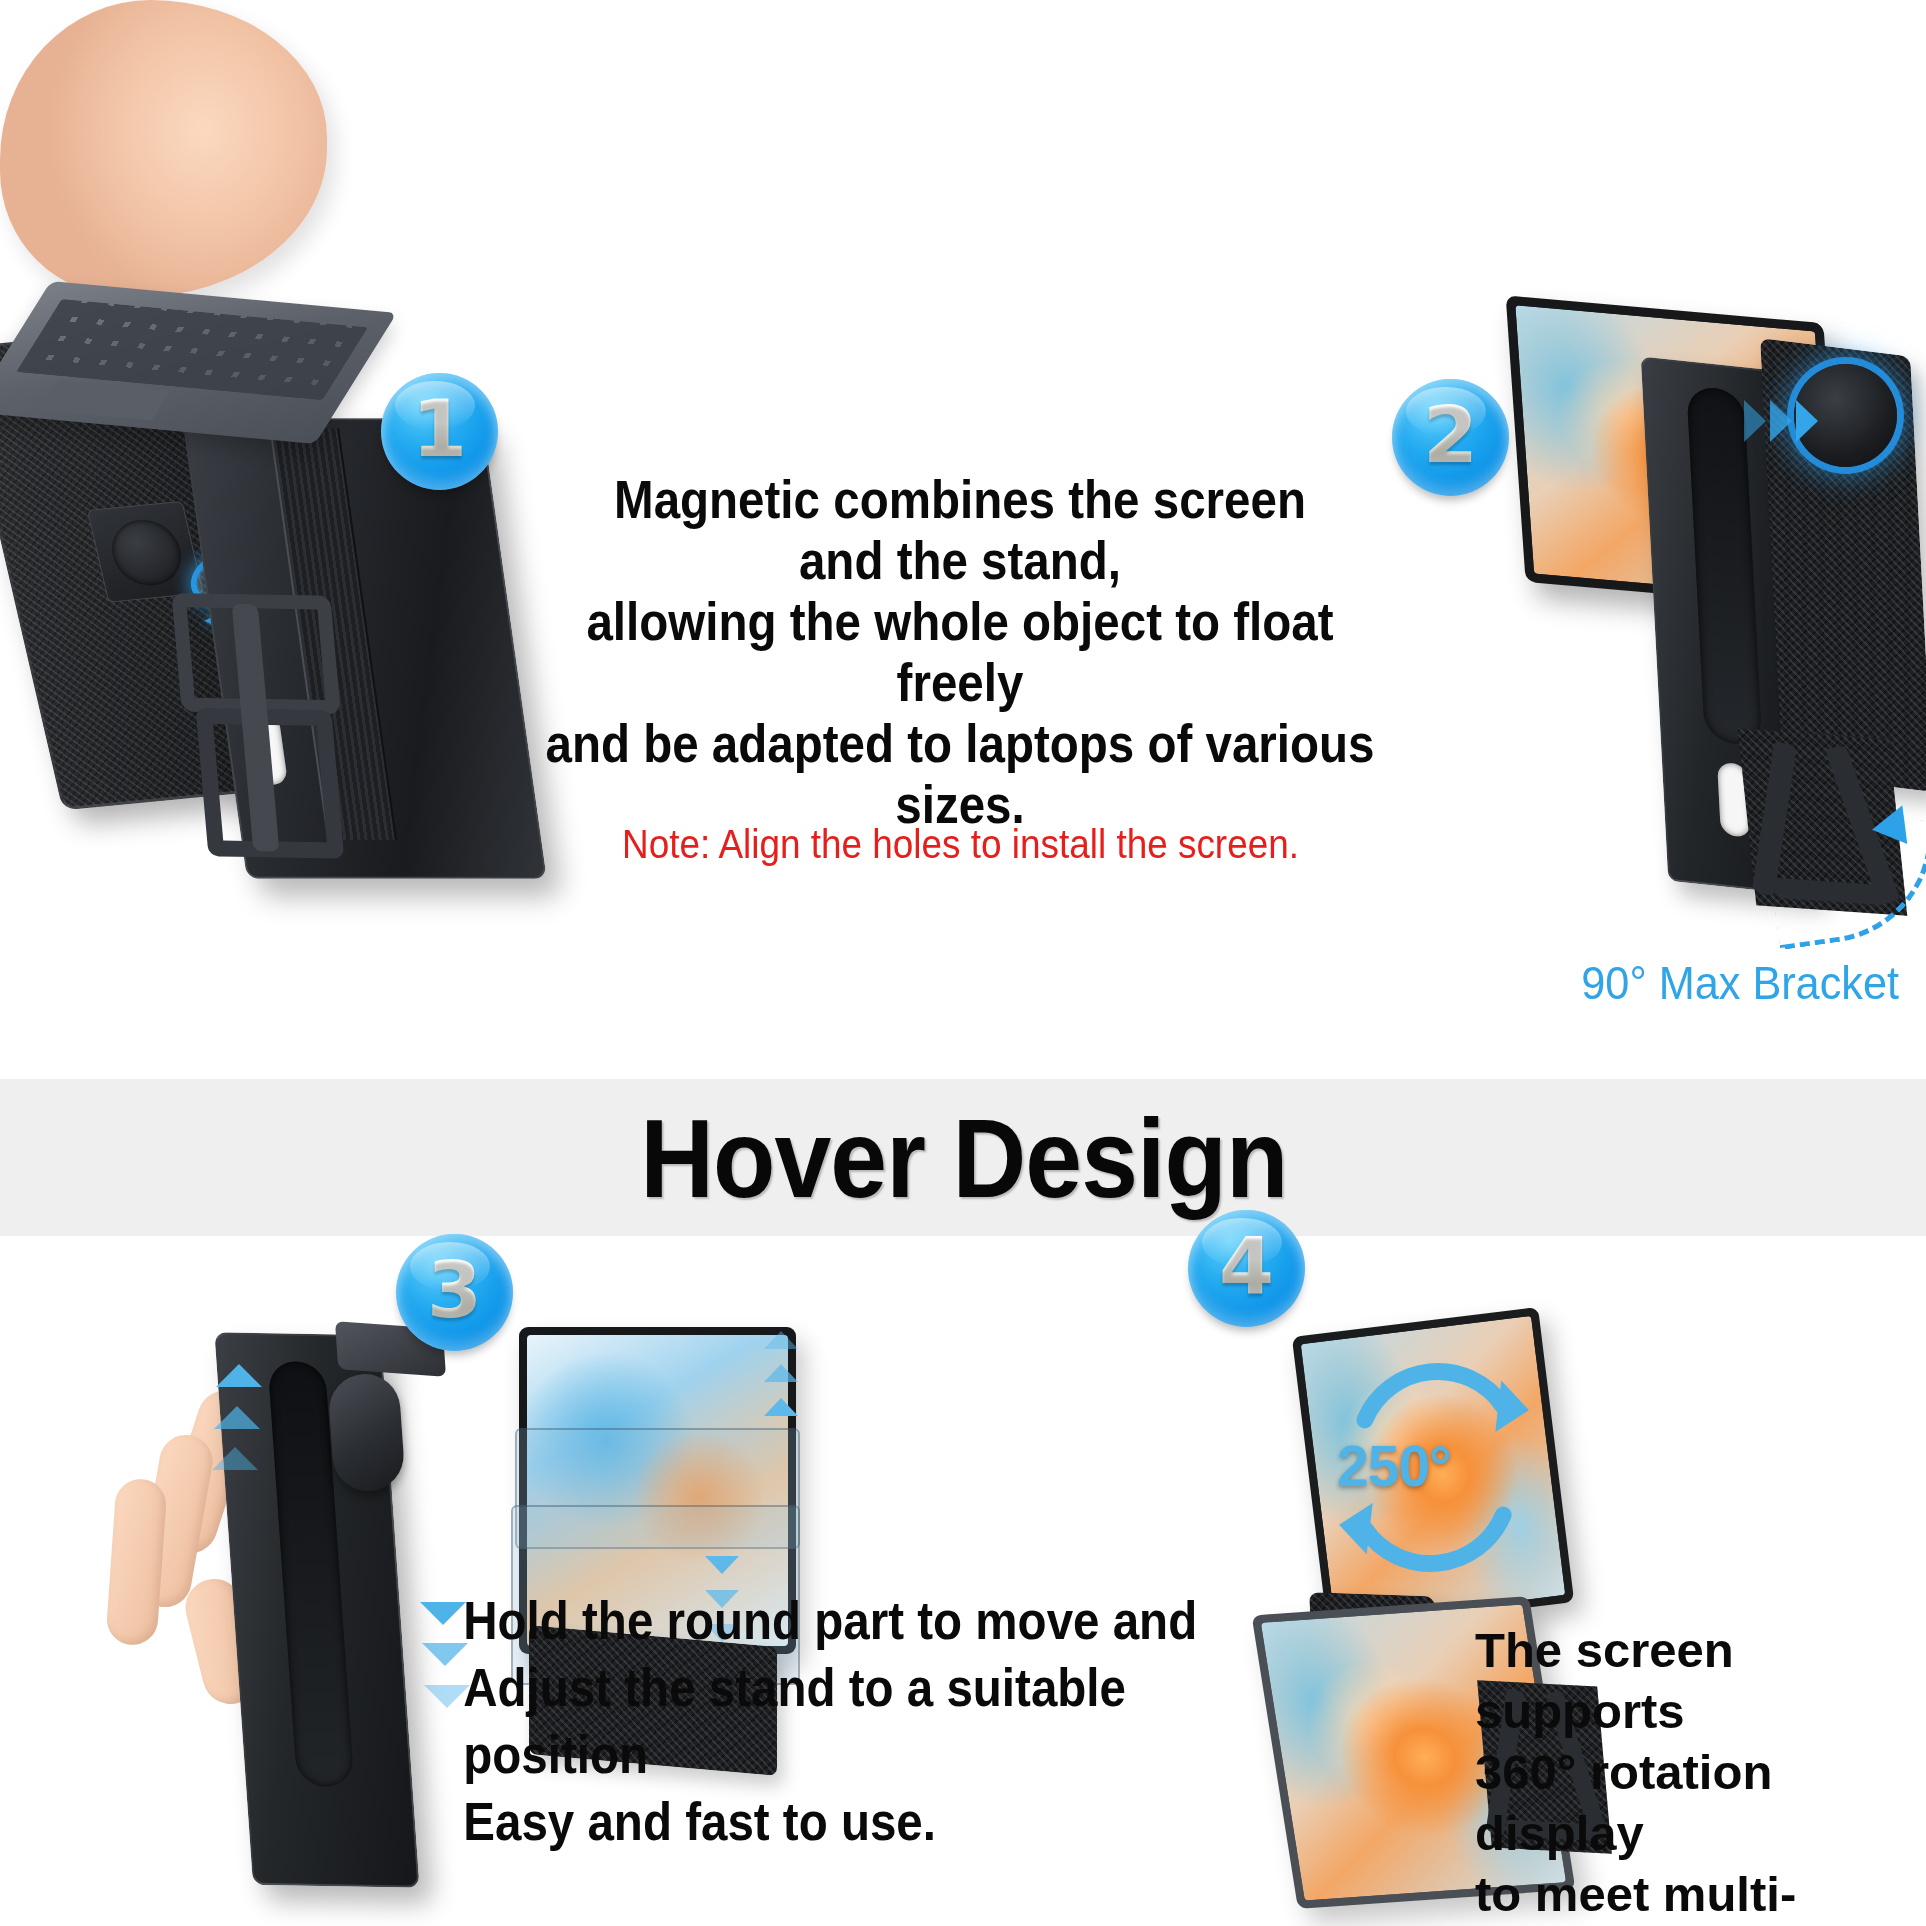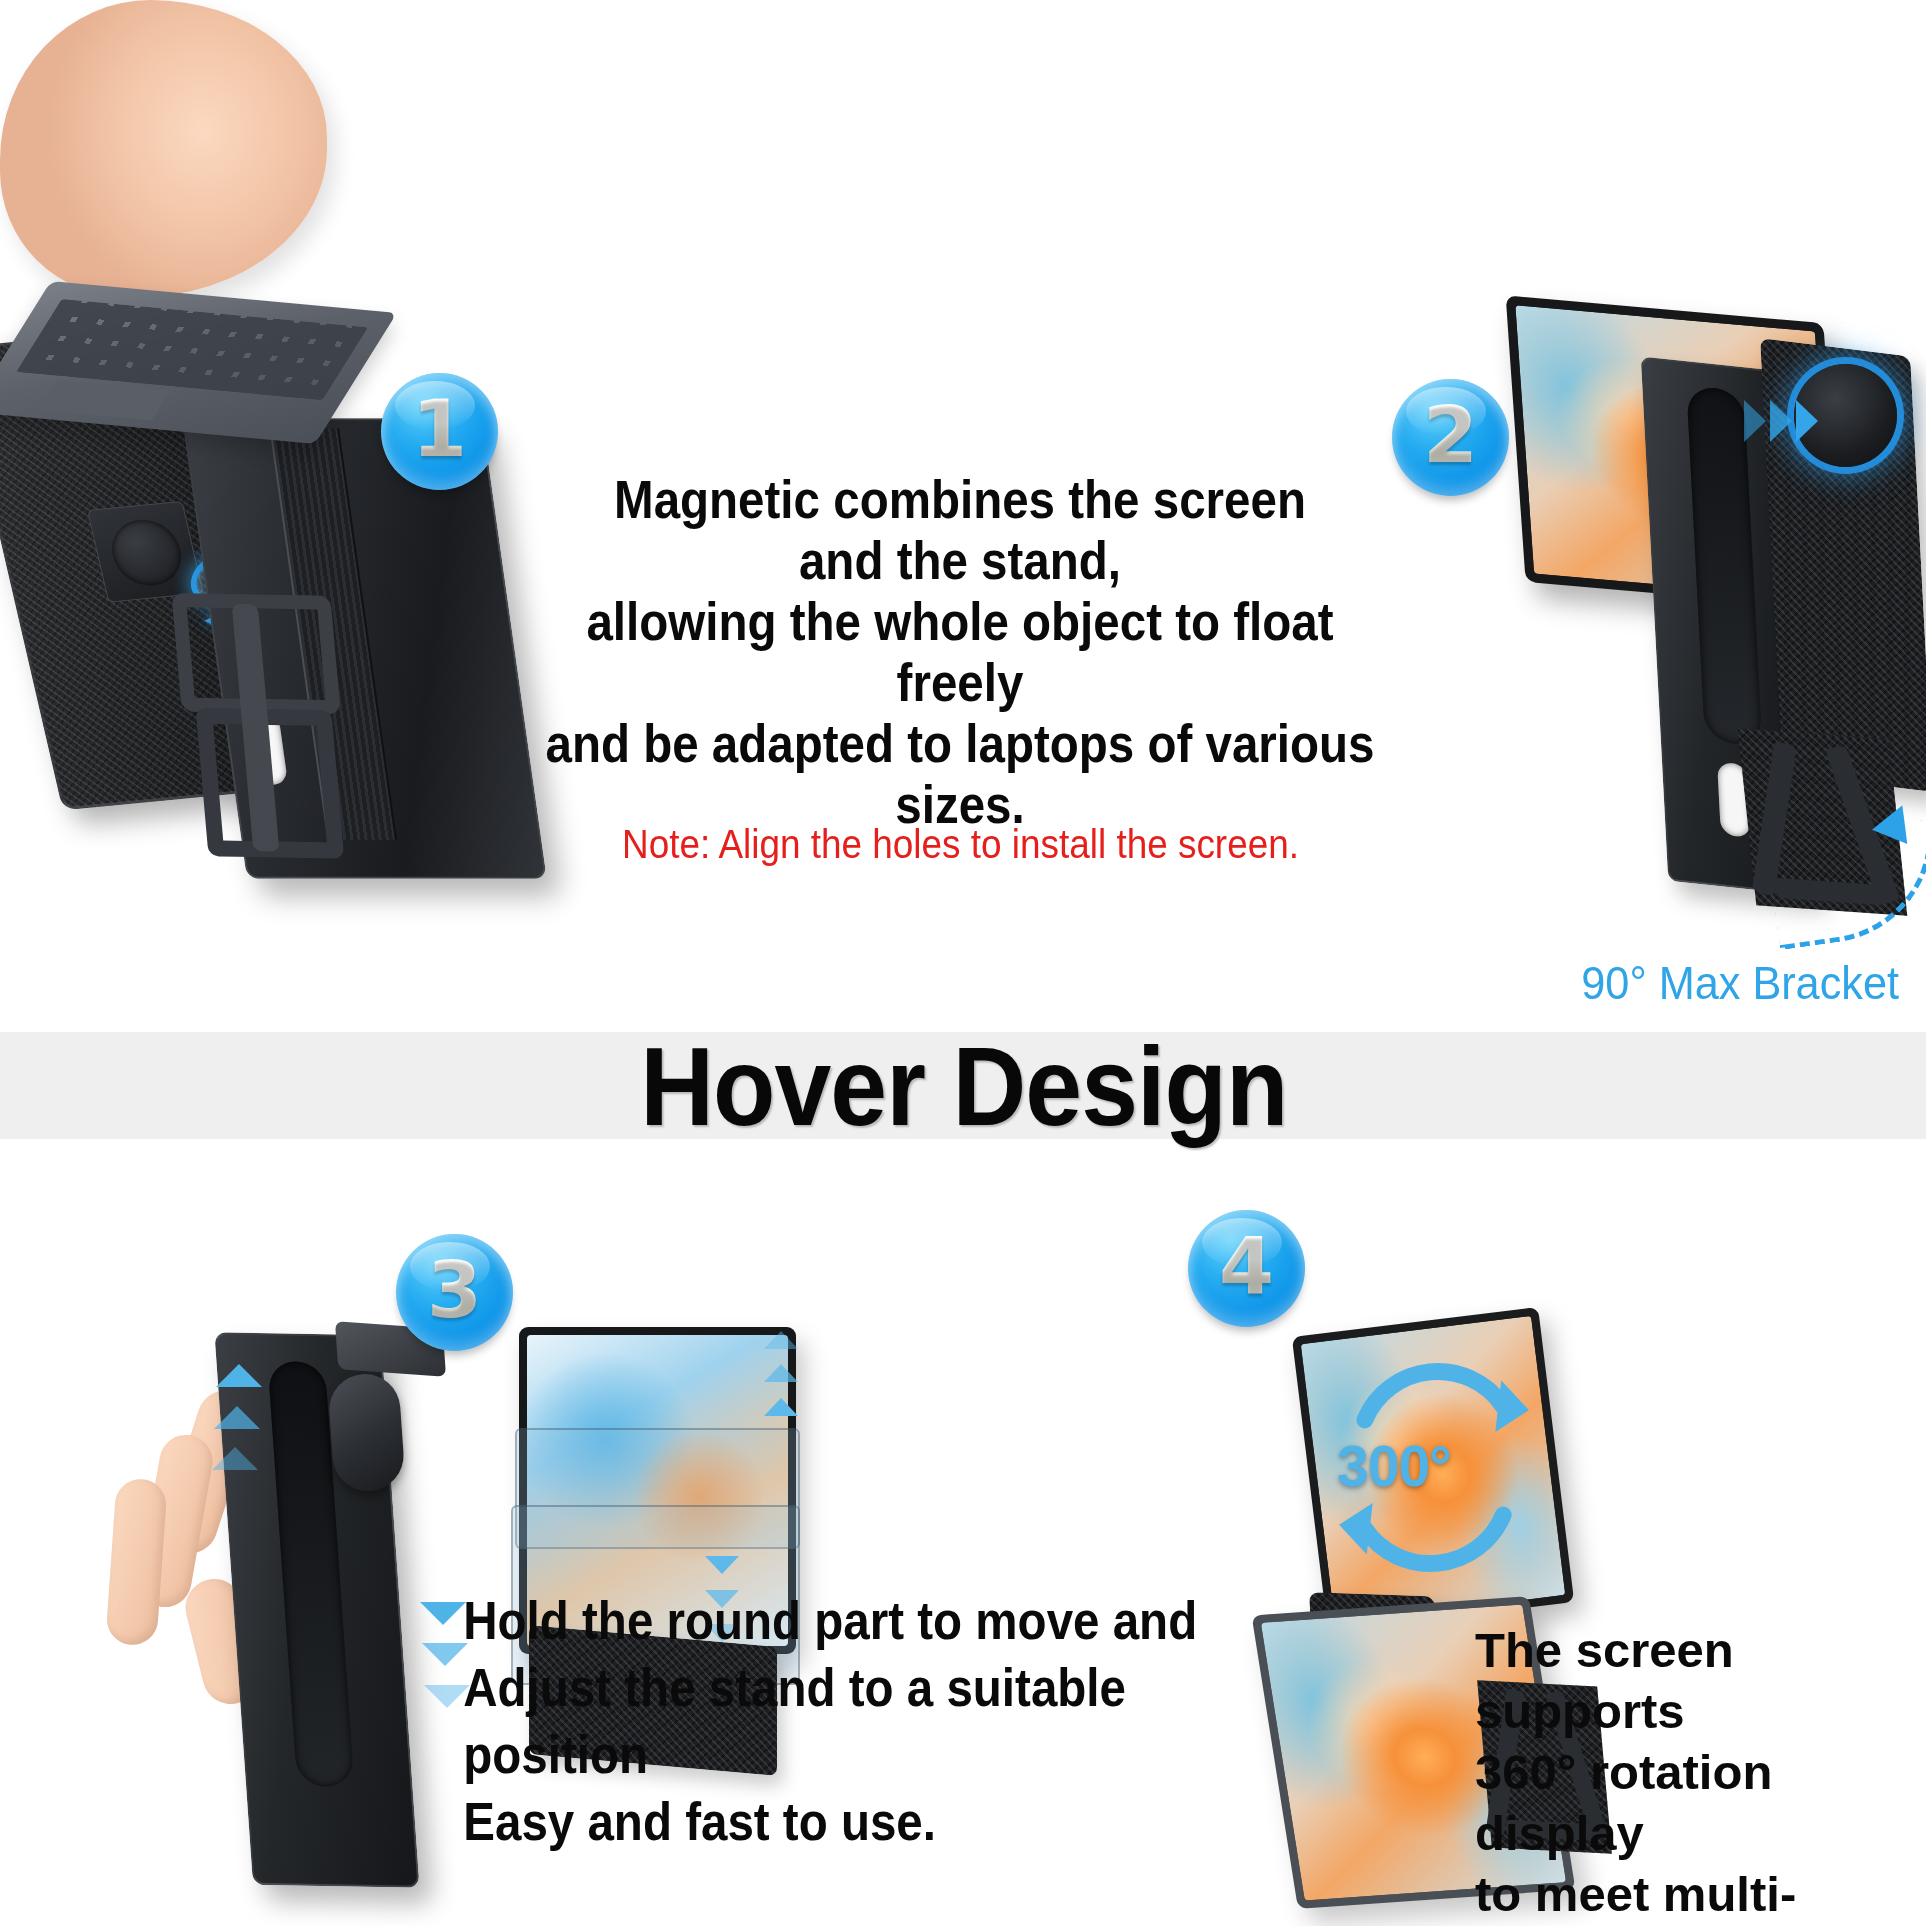--- a/index.html
+++ b/index.html
@@ -12,21 +12,21 @@
   }
   .page{ position:relative; width:1927px; height:1927px; background:#fff; }
 
   
   .band{
     position:absolute; left:0; width:1927px;
     background:#efefef;
     display:flex; align-items:center; justify-content:center;
   }
   #band-top{ top:0; height:300px; }
-  #band-mid{ top:1032px; height:107px; }
+  #band-mid{ top:1079px; height:157px; }
 
   .band-title{
     font-family:"Liberation Sans", sans-serif;
     font-weight:bold;
     color:#080808;
     letter-spacing:-1px;
     white-space:nowrap;
     transform:scaleX(0.92);
     text-shadow:2px 2px 2px rgba(140,140,140,.55);
   }
@@ -544,21 +544,21 @@
 
   <div class="prod" id="s4-screen">
     <div class="wall"></div>
   </div>
   <svg id="s4-rot" viewBox="0 0 236 268">
     <path d="M48 86 A 80 80 0 0 1 188 72" fill="none" stroke="#4fb3e8" stroke-width="17" stroke-linecap="round"></path>
     <polygon points="186,46 214,76 180,98" fill="#4fb3e8"></polygon>
     <path d="M188 182 A 80 80 0 0 1 48 196" fill="none" stroke="#4fb3e8" stroke-width="17" stroke-linecap="round"></path>
     <polygon points="50,222 22,192 56,170" fill="#4fb3e8"></polygon>
   </svg>
-  <div id="s4-360">300°</div>
+  <div id="s4-360">250°</div>
 
   <div class="prod cf" id="s4-column"></div>
   <div class="prod" id="s4-tablet">
     <div class="wall"></div>
   </div>
   <div id="s4-kb">
     <div class="keys"></div>
     <div class="pad"></div>
   </div>
   <div class="prod cf" id="s4-kick">

